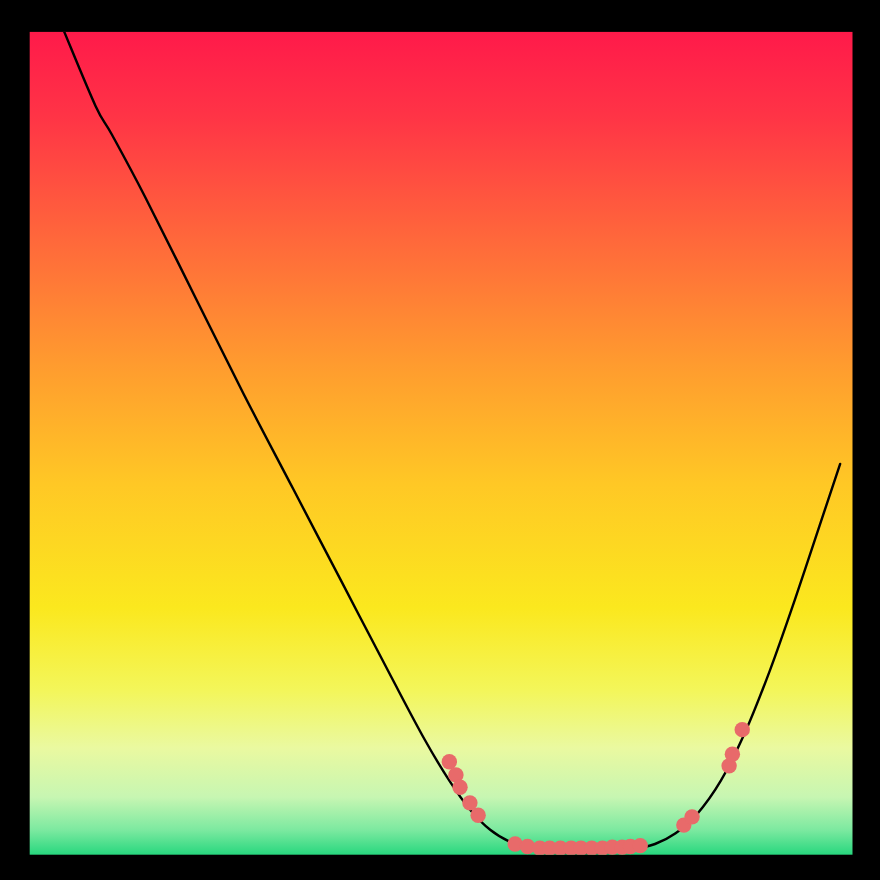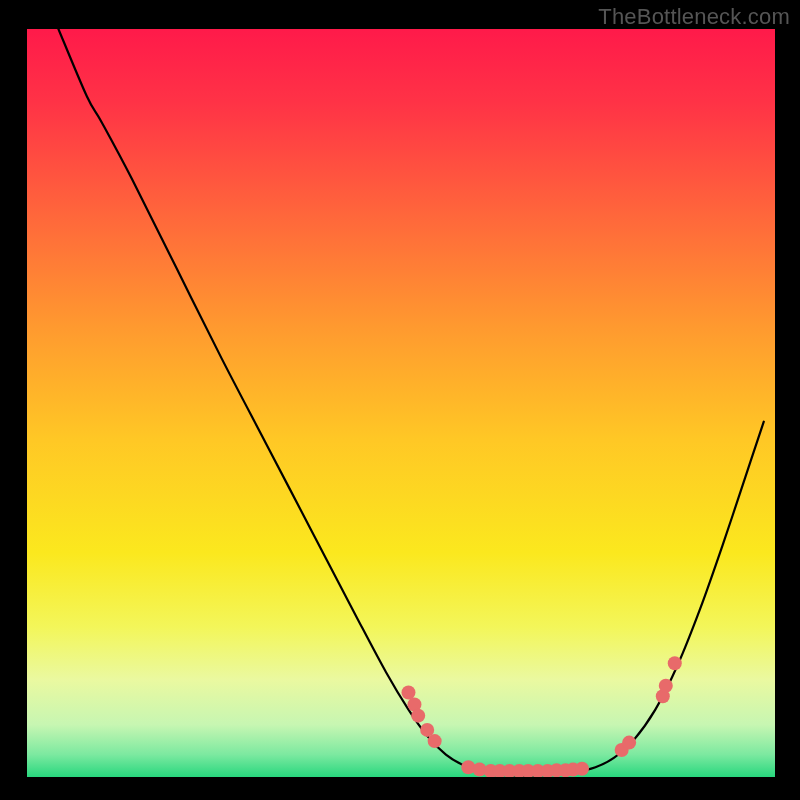--- a/index.html
+++ b/index.html
@@ -74,14 +74,13 @@
         <circle cx="565.56" cy="770.268" r="7" fill="#e86a6a"></circle>
         <circle cx="573.04" cy="769.52" r="7" fill="#e86a6a"></circle>
         <circle cx="582.016" cy="768.772" r="7" fill="#e86a6a"></circle>
         <circle cx="621.6600000000001" cy="750.072" r="7" fill="#e86a6a"></circle>
         <circle cx="629.14" cy="742.592" r="7" fill="#e86a6a"></circle>
         <circle cx="662.8" cy="696.216" r="7" fill="#e86a6a"></circle>
         <circle cx="665.792" cy="685.744" r="7" fill="#e86a6a"></circle>
         <circle cx="674.768" cy="663.304" r="7" fill="#e86a6a"></circle>
       </g>
     </svg>
-  <div class="watermark">TheBottleneck.com</div>
 </div>
 
 </body></html>

